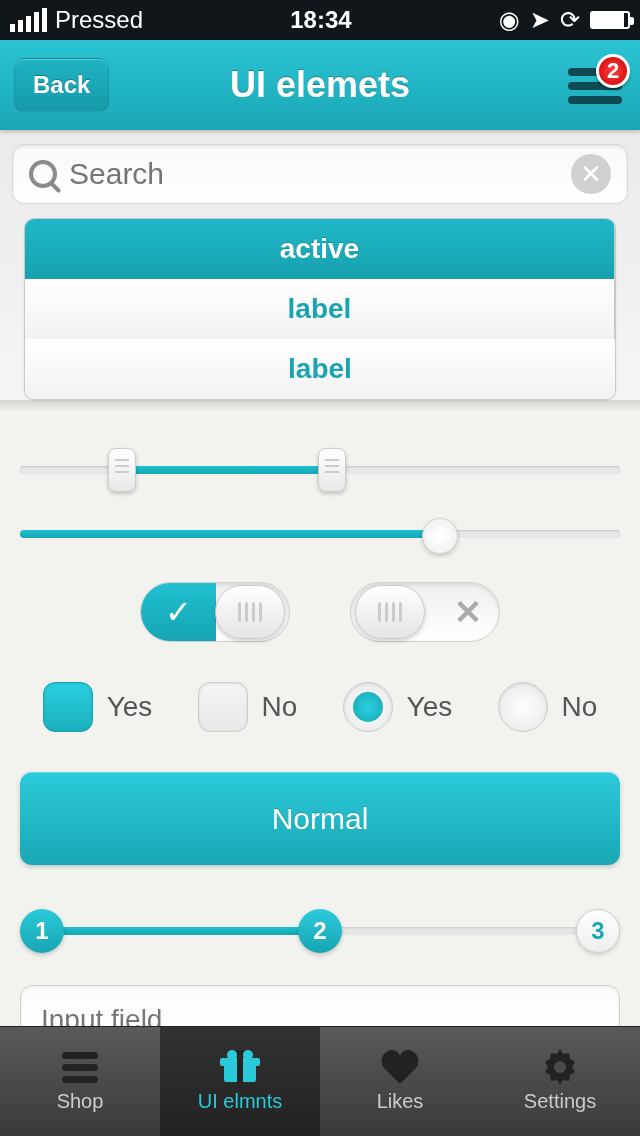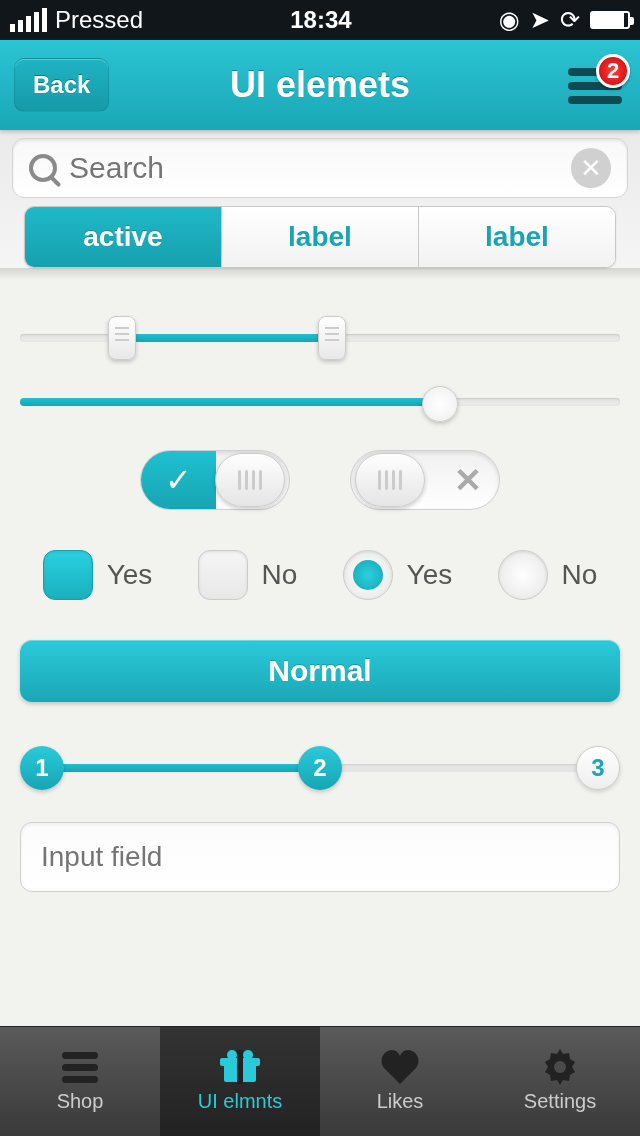--- a/index.html
+++ b/index.html
@@ -19,29 +19,29 @@
 
 
 .nav-bar { height: 90px; background: linear-gradient(#2bc4d4,#1aa7b6); display:flex; align-items:center; justify-content:center; position:relative; box-shadow: 0 2px 4px rgba(0,0,0,0.2); }
 .nav-title { color:#fff; font-size:36px; font-weight:600; text-shadow:0 -1px 0 rgba(0,0,0,0.3); }
 .back-btn { position:absolute; left:14px; top:18px; background:linear-gradient(#1fb4c4,#169aa8); color:#fff; font-size:24px; font-weight:600; padding:12px 18px; border-radius:10px; border:1px solid rgba(0,0,0,0.1); box-shadow: inset 0 1px 0 rgba(255,255,255,0.3); text-shadow:0 -1px 0 rgba(0,0,0,0.3);}
 .menu-btn { position:absolute; right:18px; top:28px; width:54px; height:36px; display:flex; flex-direction:column; justify-content:space-between;}
 .menu-btn span { height:8px; background:#0e4a52; border-radius:4px; }
 .badge { position:absolute; top:-14px; right:-8px; width:34px; height:34px; background:radial-gradient(#ff4040,#cc0000); border-radius:50%; color:#fff; font-size:22px; font-weight:700; display:flex; align-items:center; justify-content:center; border:3px solid #fff; box-shadow:0 2px 3px rgba(0,0,0,0.3);}
 
 
-.search-wrap { background:linear-gradient(#eaeaea,#f5f5f5); padding:8px 12px 0; }
+.search-wrap { background:linear-gradient(#eaeaea,#f5f5f5); padding:14px 12px 0; }
 .search-field { background:linear-gradient(#f8f8f8,#fff); border:1px solid #d5d5d5; border-radius:12px; height:60px; display:flex; align-items:center; padding:0 16px; box-shadow: inset 0 2px 3px rgba(0,0,0,0.08);}
 .search-field input { flex:1; border:none; background:transparent; font-size:30px; color:#777; outline:none; padding-left:12px;}
 .search-clear { width:40px; height:40px; border-radius:50%; background:#d0d0d0; color:#fff; font-size:26px; display:flex; align-items:center; justify-content:center;}
 .mag-icon { width:28px; height:28px; border:4px solid #8a8a8a; border-radius:50%; position:relative; }
 .mag-icon::after { content:''; position:absolute; width:4px; height:14px; background:#8a8a8a; transform:rotate(-45deg); bottom:-10px; right:-4px; border-radius:2px;}
 
 
-.segmented { display:flex; margin:8px 12px 0; border-radius:10px; overflow:hidden; border:1px solid #c8c8c8; box-shadow:0 1px 2px rgba(0,0,0,0.1);}
+.segmented { display:flex; margin:14px 12px 0; border-radius:10px; overflow:hidden; border:1px solid #c8c8c8; box-shadow:0 1px 2px rgba(0,0,0,0.1);flex-direction:column;}
 .segmented div { flex:1; text-align:center; padding:14px 0; font-size:28px; font-weight:600; border-right:1px solid #c8c8c8;}
 .segmented div:last-child { border-right:none; }
 .seg-active { background:linear-gradient(#1fb8c8,#17a0ae); color:#fff; text-shadow:0 -1px 0 rgba(0,0,0,0.2);}
 .seg-inactive { background:linear-gradient(#fff,#f2f2f2); color:#1aa3b1; }
 .seg-bottom-shadow { height:12px; background:linear-gradient(rgba(0,0,0,0.12),transparent);}
 
 
 .content { flex:1; padding:20px; overflow:hidden; }
 
 
@@ -65,21 +65,21 @@
 .checks-row { display:flex; justify-content:space-around; align-items:center; margin-bottom:40px;}
 .check-item { display:flex; align-items:center; gap:14px; font-size:28px; color:#555; font-weight:500;}
 .checkbox { width:50px; height:50px; border-radius:12px; border:1px solid #ccc; box-shadow:inset 0 1px 3px rgba(0,0,0,0.1);}
 .checkbox.checked { background:linear-gradient(#2bd0e0,#1ab0be); border-color:#17a0ae;}
 .checkbox.unchecked { background:linear-gradient(#f5f5f5,#e8e8e8);}
 .radio { width:50px; height:50px; border-radius:50%; border:1px solid #ccc; background:radial-gradient(#fff,#e5e5e5); box-shadow:inset 0 1px 3px rgba(0,0,0,0.1); display:flex; align-items:center; justify-content:center;}
 .radio.checked::after { content:''; width:30px; height:30px; border-radius:50%; background:radial-gradient(#2bd0e0,#17a5b3);}
 
 
 .buttons-row { display:flex; gap:30px; margin-bottom:40px;}
-.big-btn { flex:1; height:62px; border-radius:12px; display:flex; align-items:center; justify-content:center; font-size:30px; font-weight:700; color:#fff; text-shadow:0 -1px 0 rgba(0,0,0,0.2);}
+.big-btn { flex:1; height:93px; border-radius:12px; display:flex; align-items:center; justify-content:center; font-size:30px; font-weight:400; color:#fff; text-shadow:0 -1px 0 rgba(0,0,0,0.2);}
 .btn-normal { background:linear-gradient(#2bcada,#1aa7b5); box-shadow:0 2px 4px rgba(0,0,0,0.2), inset 0 1px 0 rgba(255,255,255,0.3);}
 .btn-pressed { background:linear-gradient(#18a0ae,#2bc4d2); box-shadow:inset 0 2px 6px rgba(0,0,0,0.3);}
 
 
 .steps-labels { display:flex; justify-content:space-between; font-size:26px; color:#555; font-weight:500; margin-bottom:18px;}
 .steps-track { position:relative; height:50px; margin-bottom:30px;}
 .steps-line { position:absolute; left:20px; right:20px; top:22px; height:8px; background:#e5e5e5; border-radius:4px; box-shadow:inset 0 1px 2px rgba(0,0,0,0.1);}
 .steps-fill { position:absolute; left:20px; top:22px; height:8px; background:linear-gradient(#1fc0d0,#17a5b3); border-radius:4px;}
 .step-dot { position:absolute; top:4px; width:44px; height:44px; border-radius:50%; display:flex; align-items:center; justify-content:center; font-size:24px; font-weight:600;}
 .step-done { background:linear-gradient(#2bcada,#17a5b3); color:#fff; box-shadow:0 2px 4px rgba(0,0,0,0.2);}

